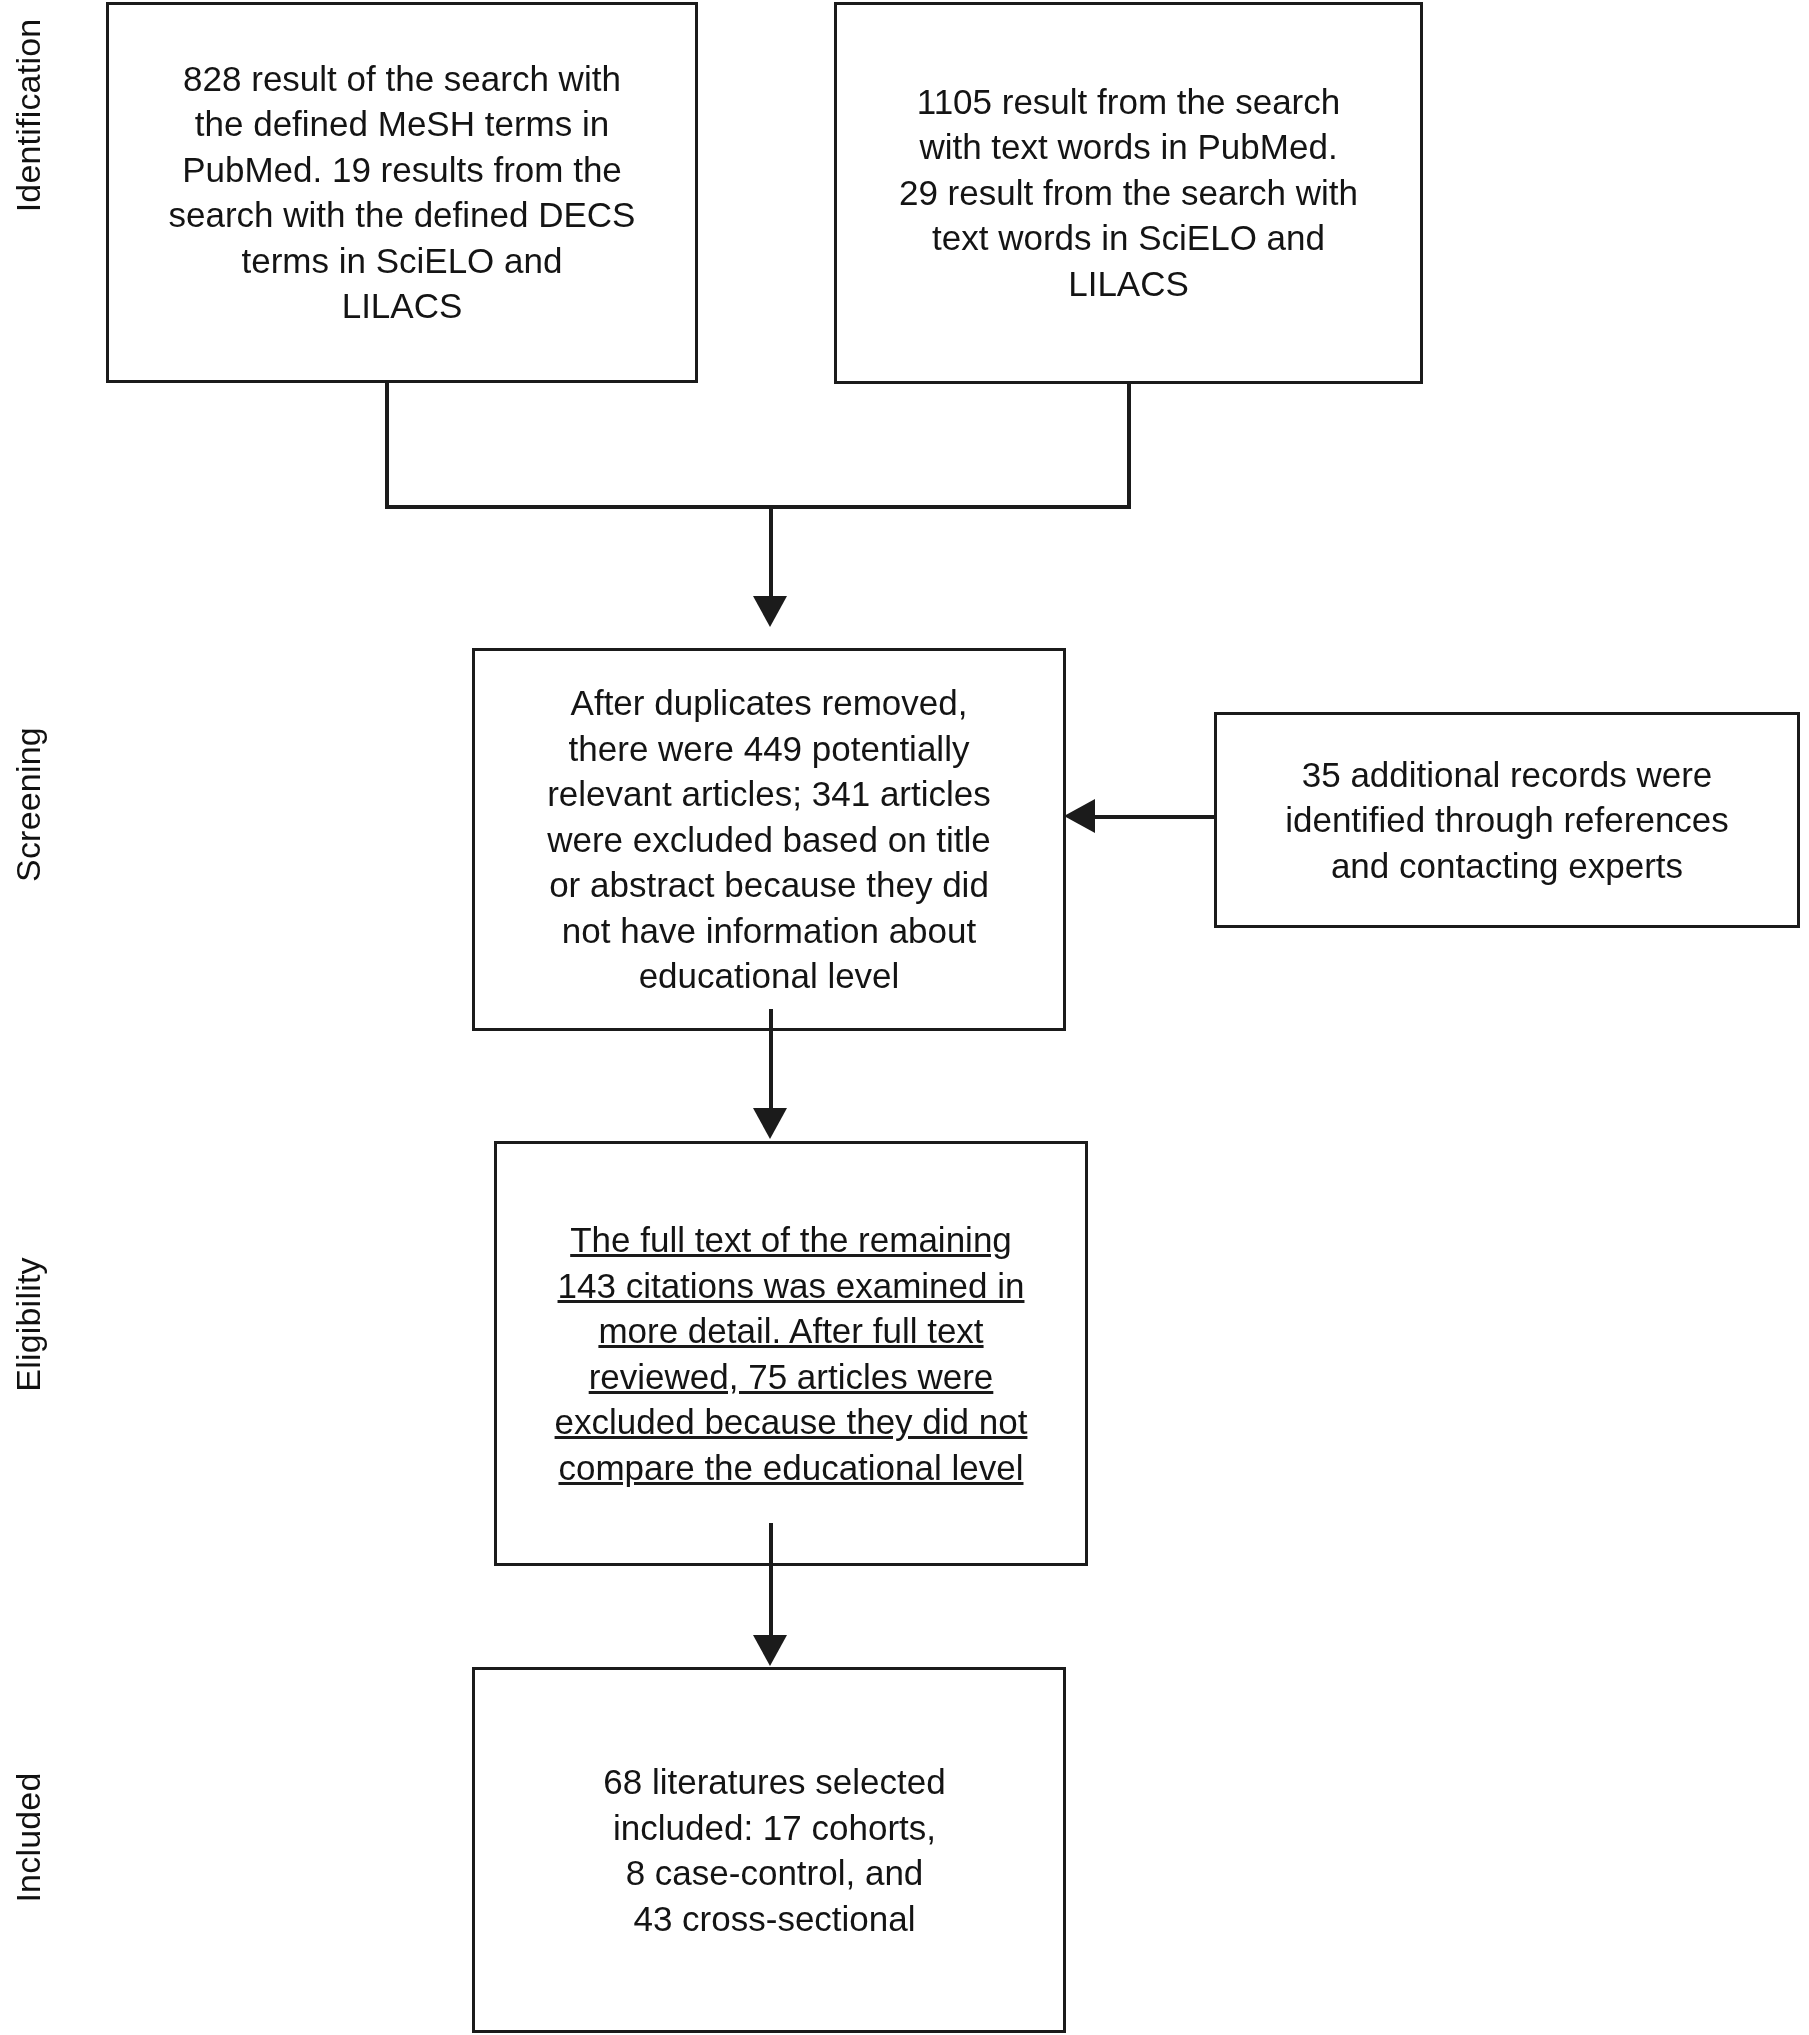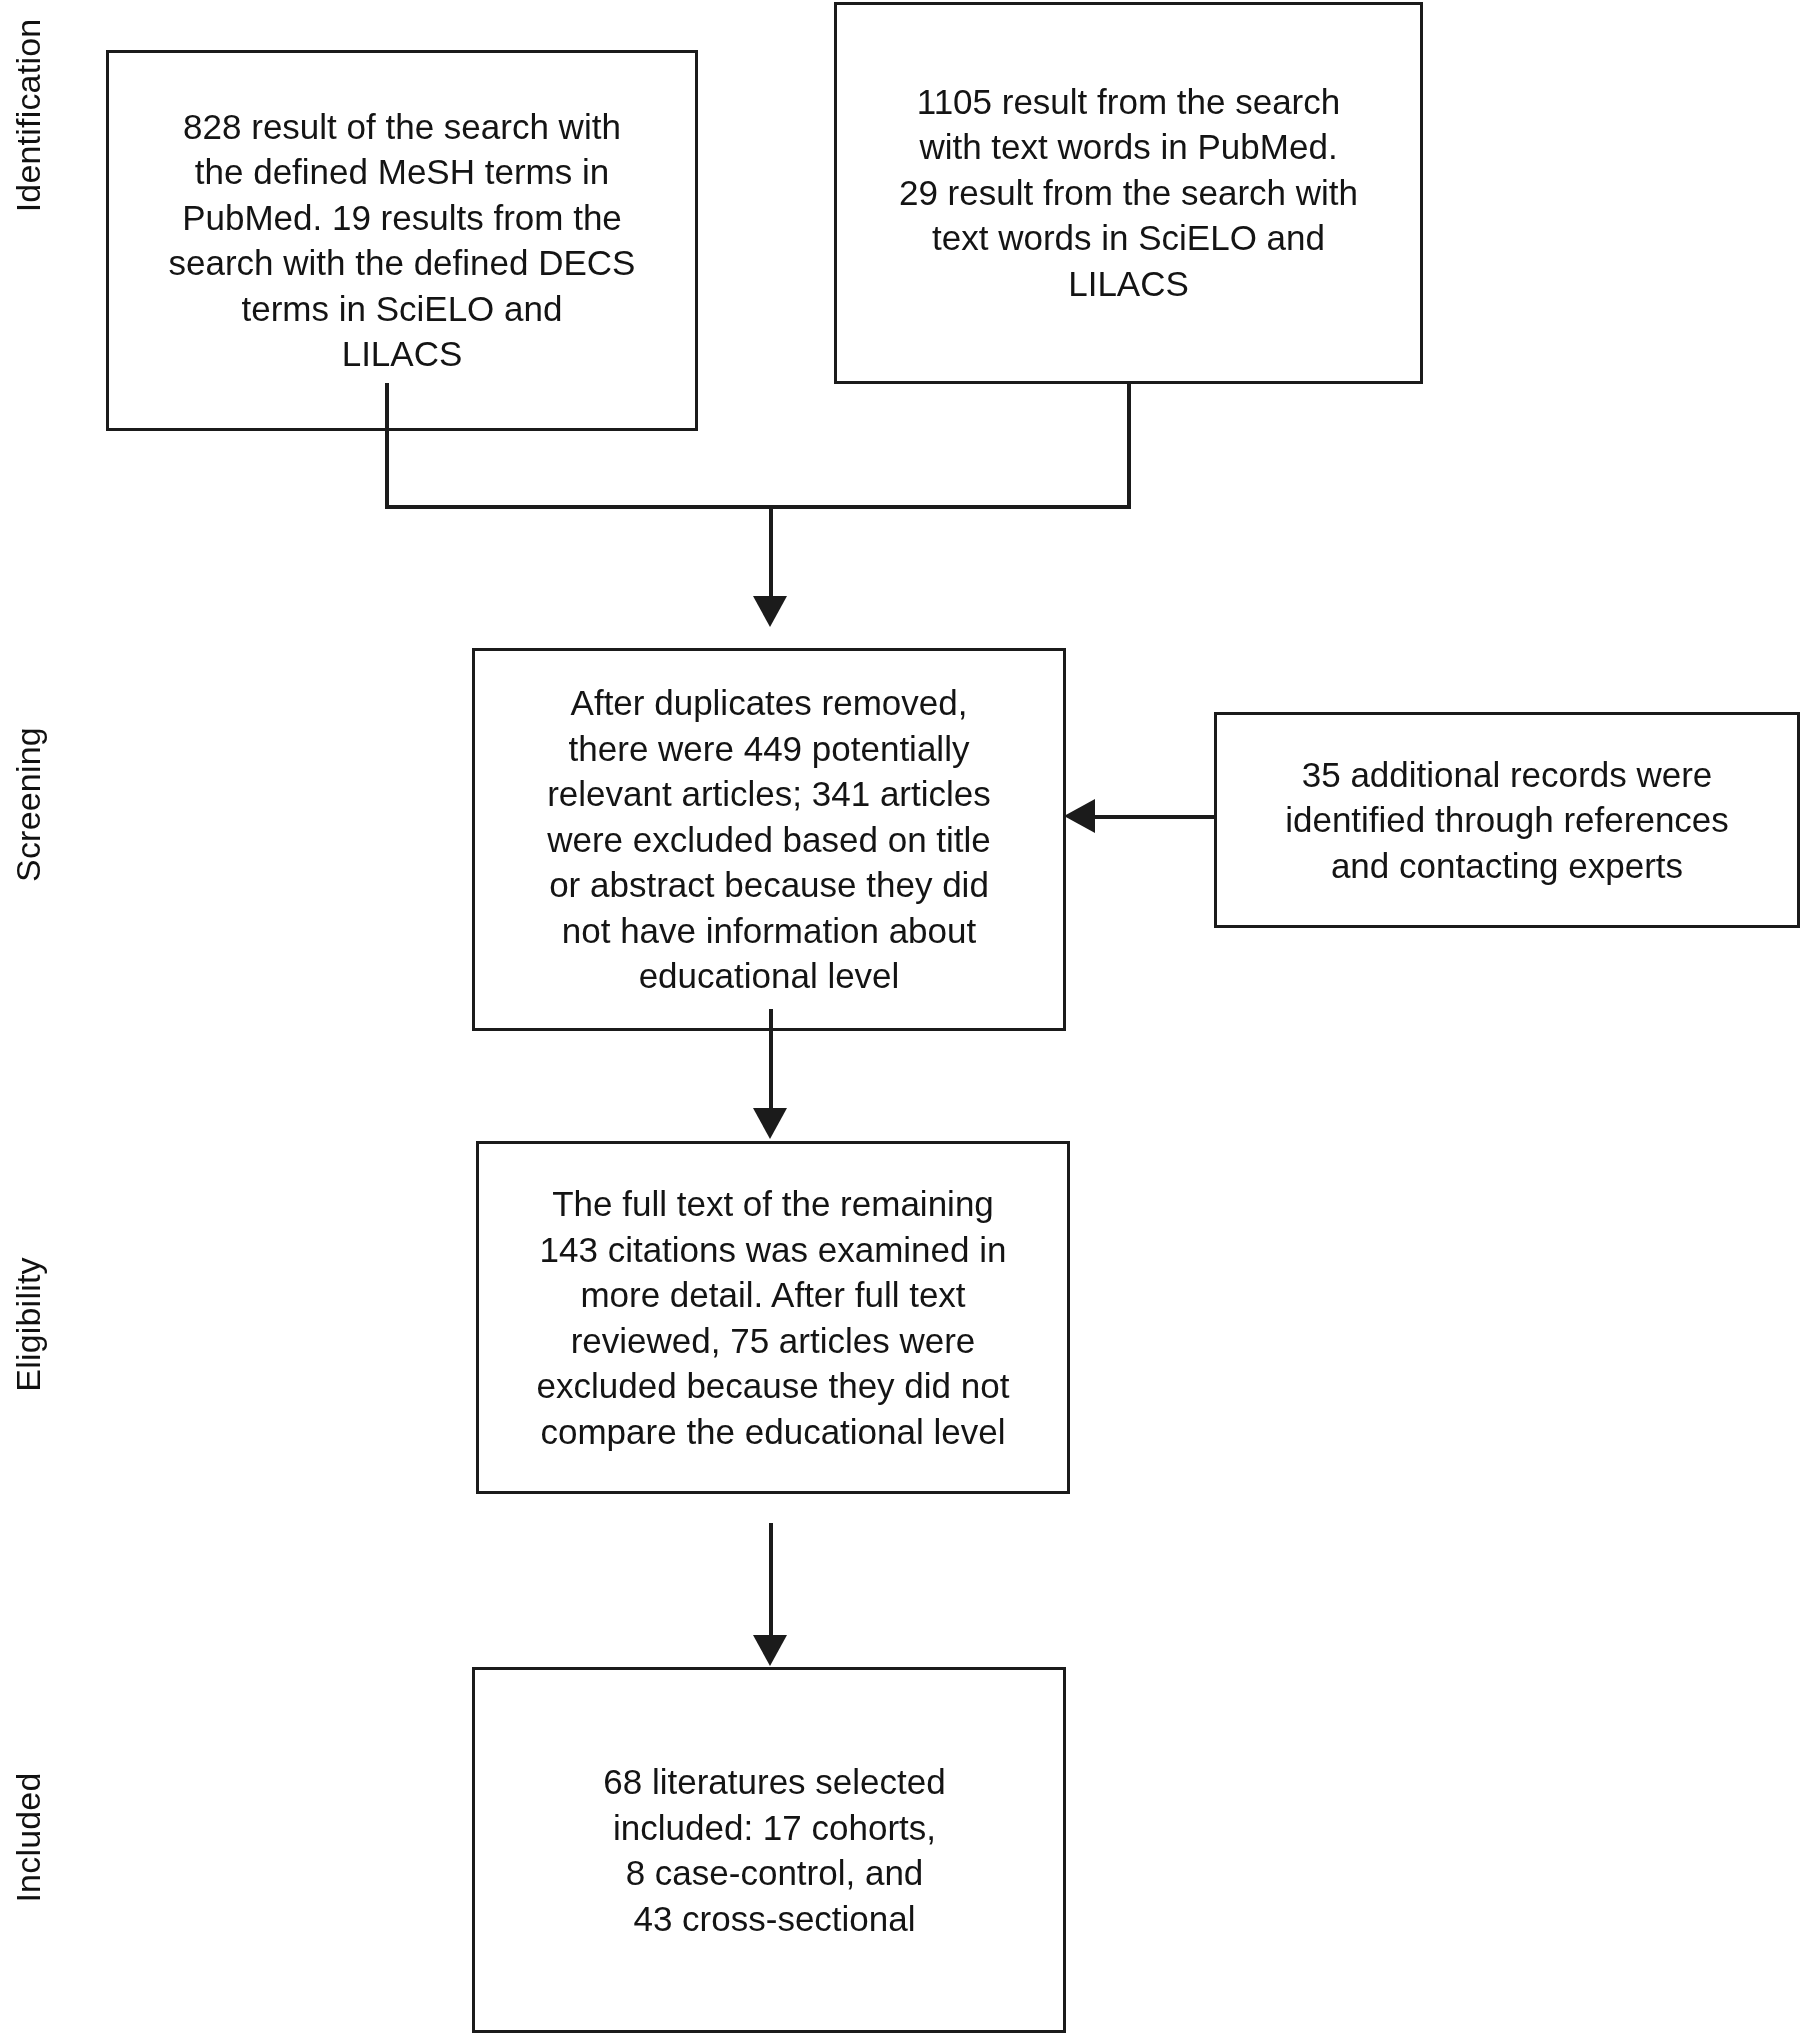--- a/index.html
+++ b/index.html
@@ -98,21 +98,21 @@
   </div>
 
   <div class="stage-label" style="top:1202px; height:245px;">
     <span>Eligibility</span>
   </div>
 
   <div class="stage-label" style="top:1722px; height:230px;">
     <span>Included</span>
   </div>
 
-  <div class="flow-box" style="left:106px; top:1.5px; width:592px; height:381px;margin-top:48px;">
+  <div class="flow-box" style="left:106px; top:1.5px; width:592px; height:381px;">
     <div class="box-text">828 result of the search with
 the defined MeSH terms in
 PubMed. 19 results from the
 search with the defined DECS
 terms in SciELO and
 LILACS</div>
   </div>
 
   <div class="flow-box" style="left:834px; top:1.5px; width:589px; height:382px;">
     <div class="box-text">1105 result from the search
@@ -143,21 +143,21 @@
 identified through references
 and contacting experts</div>
   </div>
 
   <div class="hline" style="left:1095px; top:815px; width:121px;"></div>
   <div class="arrow-left" style="left:1064px; top:799px;"></div>
 
   <div class="vline" style="left:769px; top:1009px; height:101px;"></div>
   <div class="arrow-down" style="left:753px; top:1108px;"></div>
 
-  <div class="flow-box" style="left:476px; top:1141px; width:594px; height:353px;">
+  <div class="flow-box" style="left:494px; top:1141px; width:594px; height:425px;text-decoration:underline;">
     <div class="box-text">The full text of the remaining
 143 citations was examined in
 more detail. After full text
 reviewed, 75 articles were
 excluded because they did not
 compare the educational level</div>
   </div>
 
   <div class="vline" style="left:769px; top:1523px; height:113px;"></div>
   <div class="arrow-down" style="left:753px; top:1635px;"></div>

